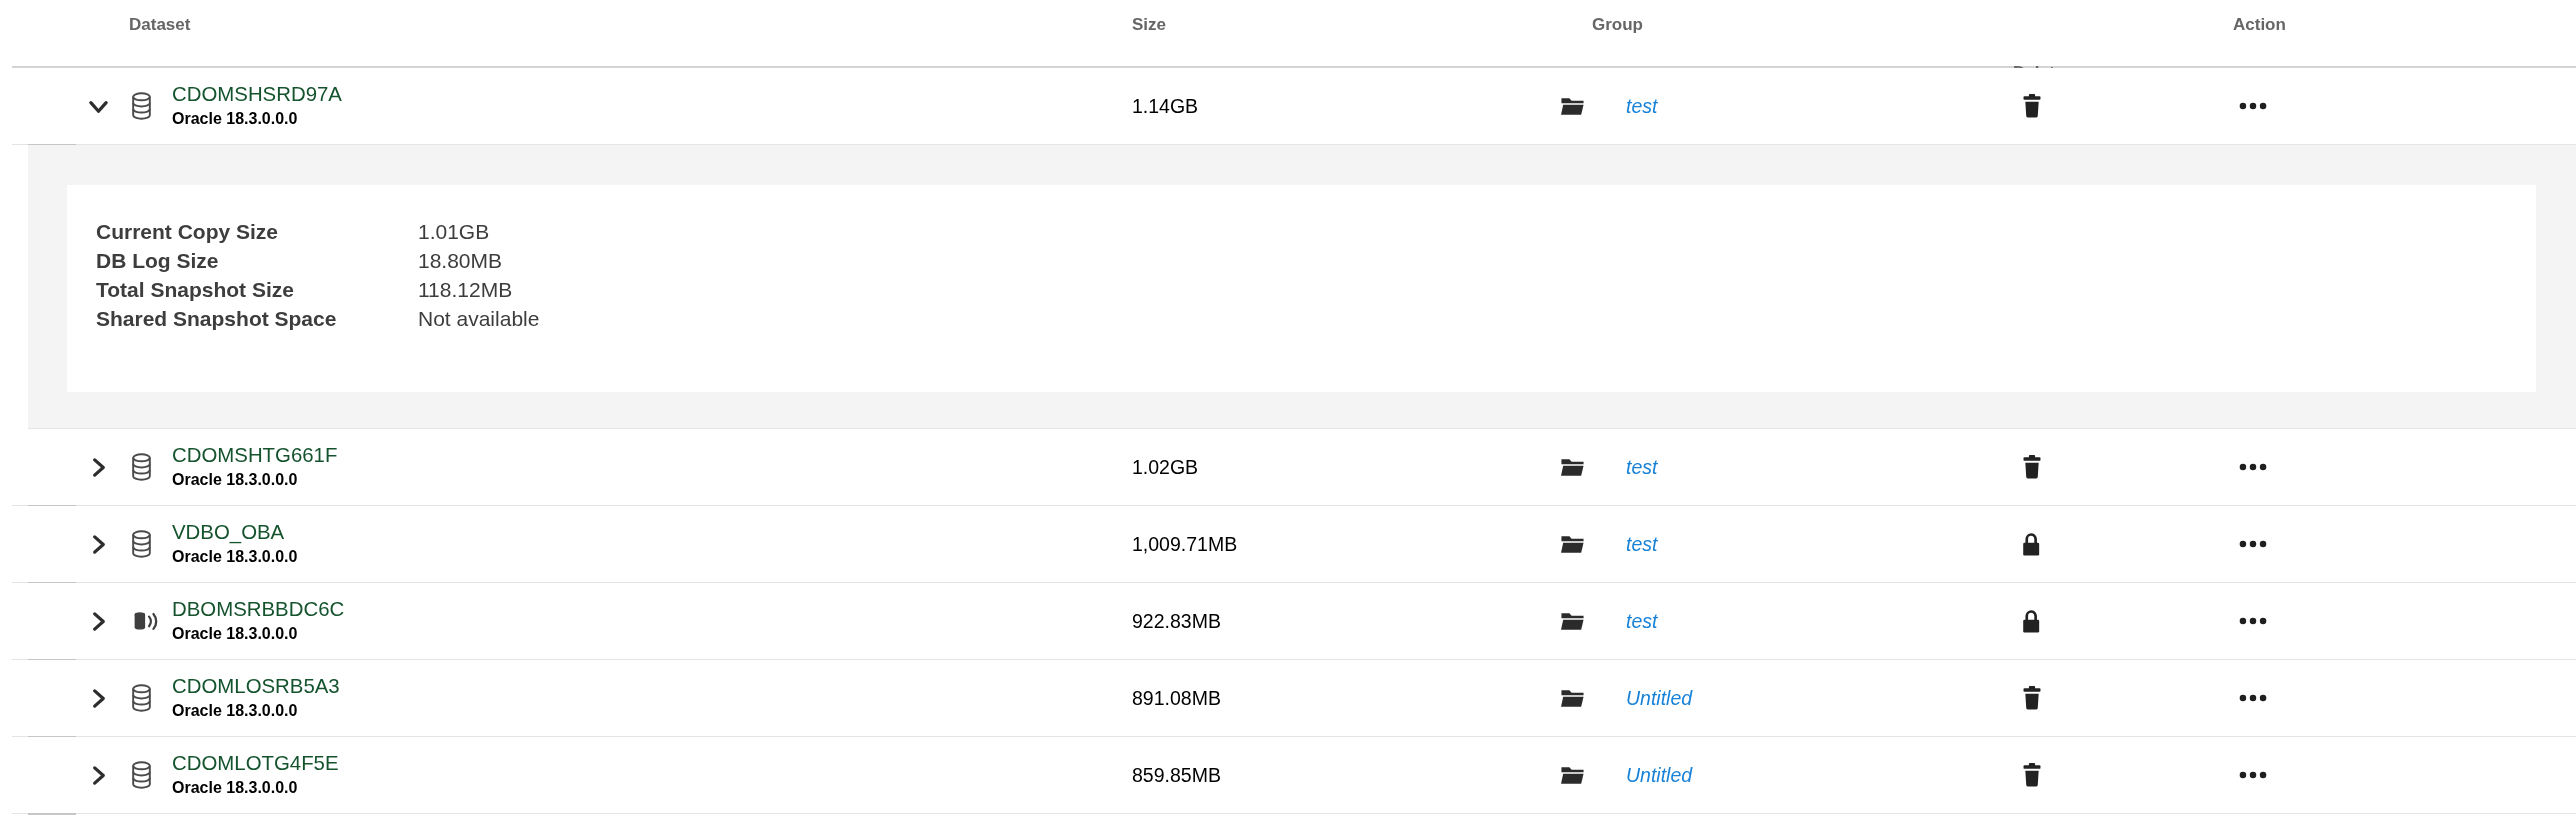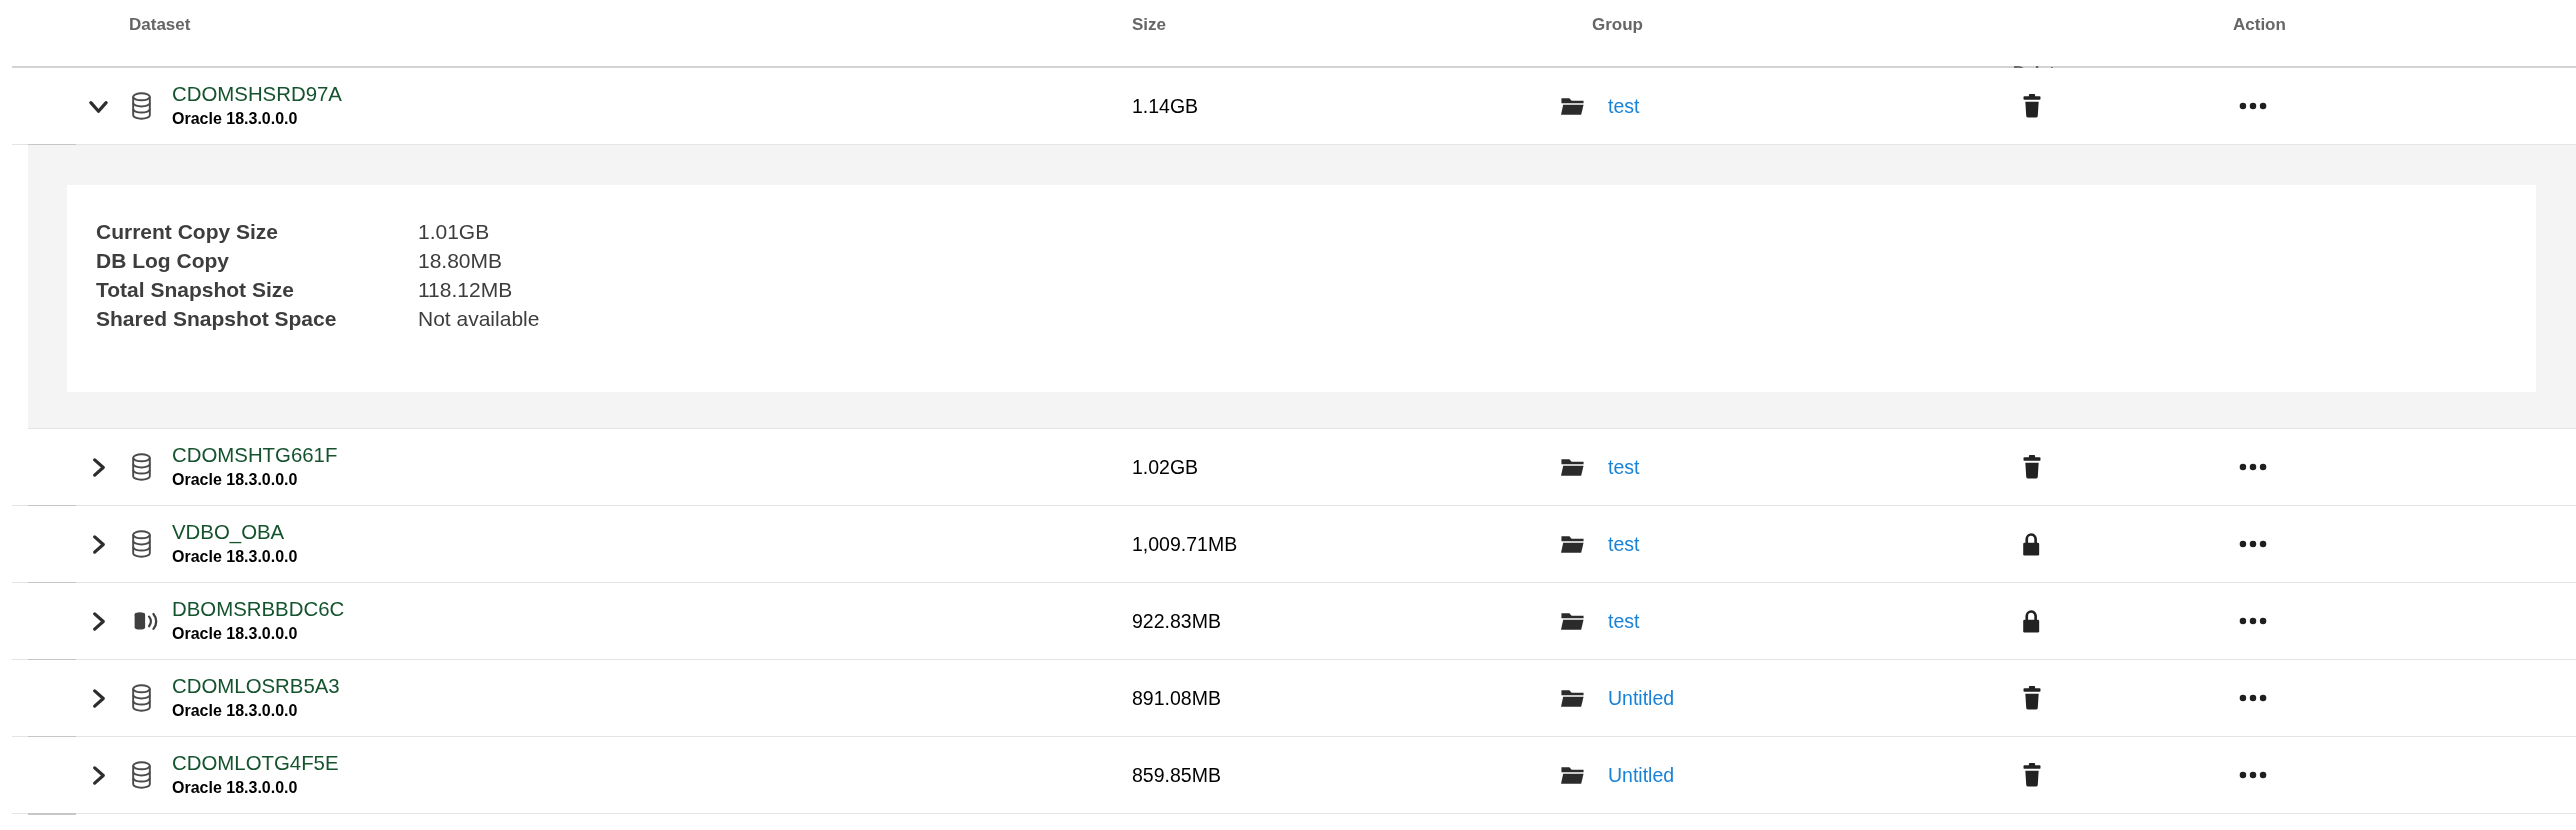--- a/index.html
+++ b/index.html
@@ -30,21 +30,21 @@
 
   .namecell { position:absolute; left:160px; top:50%; transform:translateY(-50%); }
   .dsname  { font-size:20.4px; color:#14532d; cursor:pointer; text-decoration:none; display:block; }
   .dsengine{ font-size:16px; color:#000000; margin-top:4.4px;font-weight:bold; }
 
   .sizecell { position:absolute; left:1120px; top:50%; transform:translateY(-50%);
               font-size:19.5px; color:#000000; }
 
   .groupcell { position:absolute; left:1549px; top:50%; transform:translateY(-50%);
                display:flex; align-items:center; }
-  .grouplink { font-size:19.5px; color:#1782d7; margin-left:24px; cursor:pointer; text-decoration:none; }
+  .grouplink { font-size:19.5px; color:#1782d7; margin-left:42px; cursor:pointer; text-decoration:none;font-style:italic; }
 
   .delcell { position:absolute; left:1998px; width:43px; top:50%; transform:translateY(-50%);
              display:flex; justify-content:center; align-items:center; cursor:pointer; }
   .actcell { position:absolute; left:2218px; width:46px; top:50%; transform:translateY(-50%);
              display:flex; justify-content:center; align-items:center; cursor:pointer; }
 
   
   .expand-band { position:relative; margin-left:16px; width:2548px; height:283px;
                  background:#f4f4f4; border-bottom:1.8px solid #e4e4e4; }
   .detail-card { position:absolute; left:39px; top:40px; width:2469px; height:207px;
@@ -112,21 +112,21 @@
     </div>
   </div>
 
   <div class="expand-band">
     <div class="detail-card">
       <div class="dline">
         <div class="dlabel">Current Copy Size</div>
         <div class="dvalue">1.01GB</div>
       </div>
       <div class="dline">
-        <div class="dlabel">DB Log Copy</div>
+        <div class="dlabel">DB Log Size</div>
         <div class="dvalue">18.80MB</div>
       </div>
       <div class="dline">
         <div class="dlabel">Total Snapshot Size</div>
         <div class="dvalue">118.12MB</div>
       </div>
       <div class="dline">
         <div class="dlabel">Shared Snapshot Space</div>
         <div class="dvalue">Not available</div>
       </div>

